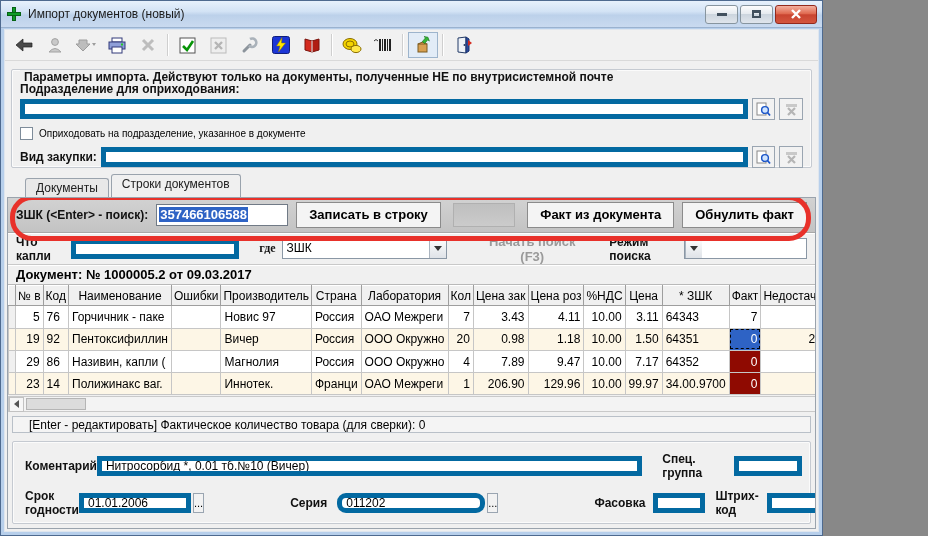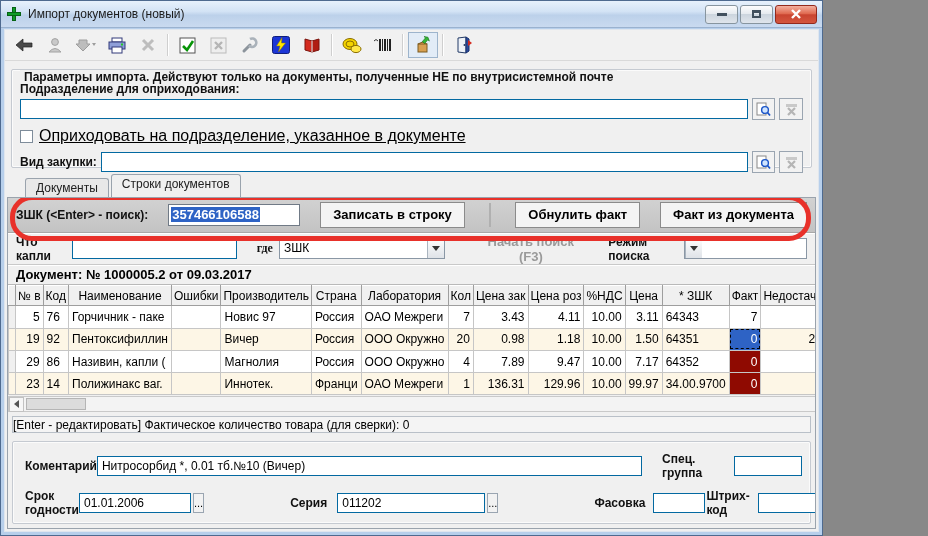--- a/index.html
+++ b/index.html
@@ -42,40 +42,40 @@
   .tbtn svg { display:block; }
 
   
   .groupbox { position:relative; border:1px solid #c5cad1; border-radius:2px;
               margin:8px 6px 4px 6px; box-shadow:inset 0 0 0 1px #fbfbfb; }
   .groupbox > .legend { position:absolute; top:-8px; left:8px; background:#f0f0f0;
               padding:0 4px; font-size:12px; font-weight:bold; color:#111;margin-top:8px; }
 
   .params-box { height:99px; padding:12px 8px 6px 8px; }
   .field-label { font-size:12px; font-weight:bold; color:#111; }
-  .inp { background:#fff; border:1px solid #0369a1; height:20px; font-size:12px;
+  .inp { background:#fff; border:5px solid #0369a1; height:20px; font-size:12px;
          padding:1px 4px; font-family:"Liberation Sans",sans-serif; }
   .row { display:flex; align-items:center; }
   .mini-btn { width:24px; height:22px; border:1px solid #9aa5b1; background:#f2f2f2;
               display:flex; align-items:center; justify-content:center; margin-left:4px; }
   .checkbox { width:13px; height:13px; background:#fff; border:1px solid #7e8c9a; display:inline-block; }
 
   
   .tabs { display:flex; align-items:flex-end; padding:2px 4px 0 4px; height:25px;margin-left:16px; }
   .tab { font-size:12px; padding:2px 10px 3px 10px; border:1px solid #9aa3ad; border-bottom:none;
          border-radius:3px 3px 0 0; background:#e8e8e8; color:#222; margin-right:2px; height:19px;}
   .tab.active { background:#f0f0f0; height:23px; font-size:12px; position:relative; z-index:2; }
 
   .tabpanel { flex:1; border:1px solid #9aa3ad; margin:0 2px 2px 2px; background:#f0f0f0;
               display:flex; flex-direction:column; position:relative; overflow:hidden; }
 
   
   .zshk-bar { height:40px; background:linear-gradient(#d2d2d2,#c3c3c3);
               border-bottom:1px solid #a8a8a8; display:flex; align-items:center;
-              padding:0 8px; gap:20px; }
+              padding:0 8px; gap:8px; }
   .zshk-input { width:132px; height:22px; background:#fff; border:1px solid #707a86;
                 font-size:13px; font-weight:bold; display:flex; align-items:center; padding:0 2px; }
   .zshk-input .sel { background:#2e63c5; color:#fff; padding:0 1px; }
   .bar-btn { height:26px; border:1px solid #8b8b8b; background:#f4f4f4; font-size:13px;
              font-weight:bold; padding:0 12px; color:#000; font-family:"Liberation Sans",sans-serif; }
   .recess { flex:1; align-self:stretch; margin:5px 4px;
             background:linear-gradient(#bfbfbf,#cbcbcb); border:1px solid #b0b0b0; }
 
   
   .annotation { position:absolute; left:2px; right:4px; top:-3px; height:46px;
@@ -121,21 +121,21 @@
   .tri-up { width:0;height:0;border-left:4px solid transparent;border-right:4px solid transparent;border-bottom:5px solid #555; }
   .tri-down { width:0;height:0;border-left:4px solid transparent;border-right:4px solid transparent;border-top:5px solid #555; }
   .tri-left { width:0;height:0;border-top:4px solid transparent;border-bottom:4px solid transparent;border-right:5px solid #555; }
   .tri-right { width:0;height:0;border-top:4px solid transparent;border-bottom:4px solid transparent;border-left:5px solid #555; }
   .hscroll { height:16px; margin-top:1px; background:#f3f3f3; border:1px solid #c9c9c9;
              display:flex; align-items:center; justify-content:space-between; width:904px; }
   .hthumb { width:60px; height:12px; background:#dcdcdc; border:1px solid #b5b5b5; margin-left:2px; margin-right:auto; }
 
   
   .statusline { height:19px; margin:4px 4px 0 4px; border:1px solid #b9c0c8; background:#f4f4f4;
-                font-size:12px; display:flex; align-items:center; padding:0 0; }
+                font-size:12px; display:flex; align-items:center; padding:0 16px; }
   .details-box { flex:1; margin:8px 4px 4px 4px; padding:10px 8px 6px 12px;
                  display:flex; flex-direction:column; gap:9px; }
   .u { }
   .dots-btn { width:20px; height:20px; border:1px solid #9aa5b1; background:#f2f2f2;
               font-size:11px; line-height:10px; margin-left:2px; font-family:"Liberation Sans",sans-serif;}
 </style>
 </head>
 <body>
 
 <div class="window">
@@ -278,21 +278,21 @@
         </div>
         <div class="mini-btn">
           <svg width="13" height="13" viewBox="0 0 13 13">
               <rect x="1" y="1" width="11" height="3" fill="#c9c9c9"></rect>
               <path d="M3 5 L10 12 M10 5 L3 12" stroke="#b5b5b5" stroke-width="2.2"></path>
             </svg>
         </div>
       </div>
       <div class="row" style="margin-top:7px; gap:6px;">
         <span class="checkbox"></span>
-        <span style="font-size:16px;text-decoration:underline;">Оприходовать на подразделение, указанное в документе</span>
+        <span style="font-size:10px;">Оприходовать на подразделение, указанное в документе</span>
       </div>
       <div class="row" style="margin-top:6px;">
         <span class="field-label" style="width:82px;">Вид закупки:</span>
         <input class="inp" style="width: 658px;" value="">
         <div style="flex:1"></div>
         <div class="mini-btn">
           <svg width="15" height="15" viewBox="0 0 15 15">
               <rect x="1" y="1" width="9" height="12" fill="#fff" stroke="#888"></rect>
               <circle cx="9" cy="8" r="3.4" fill="#cfe4ff" stroke="#1a54c8" stroke-width="1.4"></circle>
               <path d="M11.5 10.5 L14 13.5" stroke="#1a54c8" stroke-width="1.8"></path>
@@ -316,22 +316,22 @@
 
       <div class="annotation"></div>
 
       <div class="zshk-bar">
         <span class="field-label">ЗШК (&lt;Enter&gt; - поиск):</span>
         <div class="zshk-input">
             <span class="sel">357466106588</span>
           </div>
         <button class="bar-btn">Записать в строку</button>
         <div class="recess"></div>
+        <button class="bar-btn">Факт из документа</button>
         <button class="bar-btn">Обнулить факт</button>
-        <button class="bar-btn">Факт из документа</button>
       </div>
 
 
       <div class="search-panel">
         <span class="field-label">Что капли</span>
         <input class="inp" style="width: 168px;" value="">
         <span class="field-label" style="margin-left:14px;font-family:Liberation Serif, serif;">где</span>
         <div class="combo" style="width:200px;">
           <div class="cval">ЗШК</div>
           <div class="cbtn">
@@ -449,21 +449,21 @@
               <tr class="zebra">
                 <td class="indicator"></td>
                 <td class="al-r">23</td>
                 <td>14</td>
                 <td>Полижинакс ваг.</td>
                 <td></td>
                 <td>Иннотек.</td>
                 <td>Франци</td>
                 <td>ОАО Межреги</td>
                 <td class="al-r">1</td>
-                <td class="al-r">136.31</td>
+                <td class="al-r">206.90</td>
                 <td class="al-r">129.96</td>
                 <td class="al-r">10.00</td>
                 <td class="al-r">99.97</td>
                 <td>34.00.9700</td>
                 <td class="al-r fact-alert">0</td>
                 <td class="al-r">1</td>
               </tr>
             </tbody>
         </table>
         <div class="vscroll" style="height:110px;">
@@ -494,24 +494,24 @@
           <span class="field-label" style="width:78px;">Коментарий</span>
           <input class="inp" style="width: 652px;" value="Нитросорбид *, 0.01 тб.№10 (Вичер)">
           <span class="field-label u" style="margin-left:20px;">Спец. группа</span>
           <input class="inp" style="width: 68px; margin-left: 8px;" value="">
         </div>
         <div class="row">
           <span class="field-label u" style="width:92px;">Срок годности</span>
           <input class="inp" style="width: 112px;" value="01.01.2006">
           <button class="dots-btn">...</button>
           <span class="field-label u" style="margin-left:86px;">Серия</span>
-          <input class="inp" style="width: 148px; margin-left: 10px;" value="011202">
+          <input class="inp" style="width: 148px; margin-left: 10px; border-radius: 9px;" value="011202">
           <button class="dots-btn">...</button>
           <span class="field-label" style="margin-left:96px;">Фасовка</span>
           <input class="inp" style="width: 52px; margin-left: 8px;" value="">
-          <span class="field-label" style="margin-left:1px;">Штрих-код</span>
+          <span class="field-label" style="margin-left:10px;">Штрих-код</span>
           <input class="inp" style="width: 92px; margin-left: 8px;" value="">
         </div>
       </div>
 
     </div>
   </div>
 </div>
 
 </body></html>

